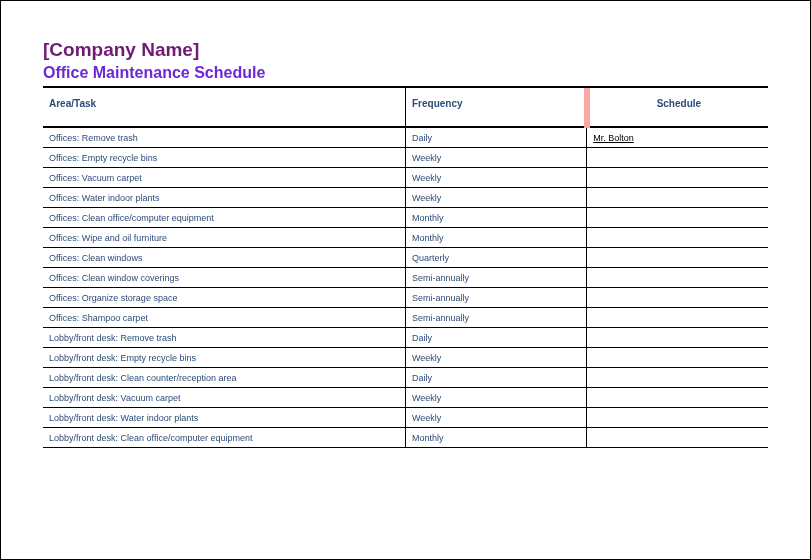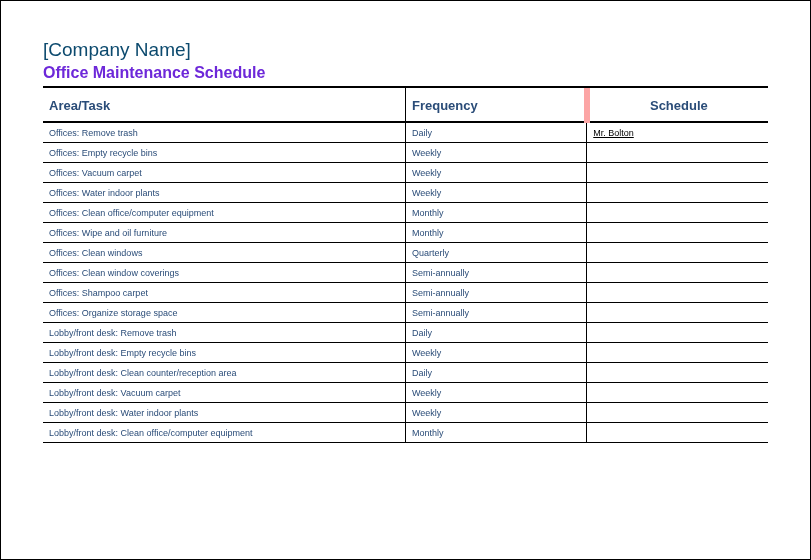--- a/index.html
+++ b/index.html
@@ -7,45 +7,45 @@
       width: 811px;
       height: 560px;
       background: #fff;
       border: 1px solid #000;
       font-family: Verdana, Geneva, sans-serif;
       padding: 38px 42px;
       position: relative;
     }
     .company-name {
       font-size: 19px;
-      font-weight: normal;
-      color: #0c4a6e;
+      font-weight: bold;
+      color: #701a75;
       margin-bottom: 3px;
     }
     .subtitle {
       font-size: 16px;
       font-weight: bold;
       color: #6d28d9;
       margin-bottom: 4px;
     }
     .header-divider {
       border-top: 2px solid #000;
       margin-bottom: 0;
     }
     table {
       width: 100%;
       border-collapse: collapse;
       table-layout: fixed;
     }
     thead th {
       color: #2a4c78;
       font-weight: bold;
-      font-size: 13px;
+      font-size: 10px;
       text-align: left;
-      padding: 10px 6px 8px 6px;
+      padding: 10px 6px 17px 6px;
       border-bottom: 2px solid #000;
     }
     thead th:nth-child(1) { width: 50%; border-right: 1px solid #000; }
     thead th:nth-child(2) { width: 25%; border-right: 6px solid #fca5a5; }
     thead th:nth-child(3) { width: 25%; text-align: center; }
     tbody td {
       font-size: 9px;
       color: #2a4c78;
       padding: 5px 6px 4px 6px;
       border-bottom: 1px solid #000;
@@ -106,26 +106,26 @@
         <td>Offices: Clean windows</td>
         <td>Quarterly</td>
         <td></td>
       </tr>
       <tr>
         <td>Offices: Clean window coverings</td>
         <td>Semi-annually</td>
         <td></td>
       </tr>
       <tr>
-        <td>Offices: Shampoo carpet</td>
+        <td>Offices: Organize storage space</td>
         <td>Semi-annually</td>
         <td></td>
       </tr>
       <tr>
-        <td>Offices: Organize storage space</td>
+        <td>Offices: Shampoo carpet</td>
         <td>Semi-annually</td>
         <td></td>
       </tr>
       <tr>
         <td>Lobby/front desk: Remove trash</td>
         <td>Daily</td>
         <td></td>
       </tr>
       <tr>
         <td>Lobby/front desk: Empty recycle bins</td>

